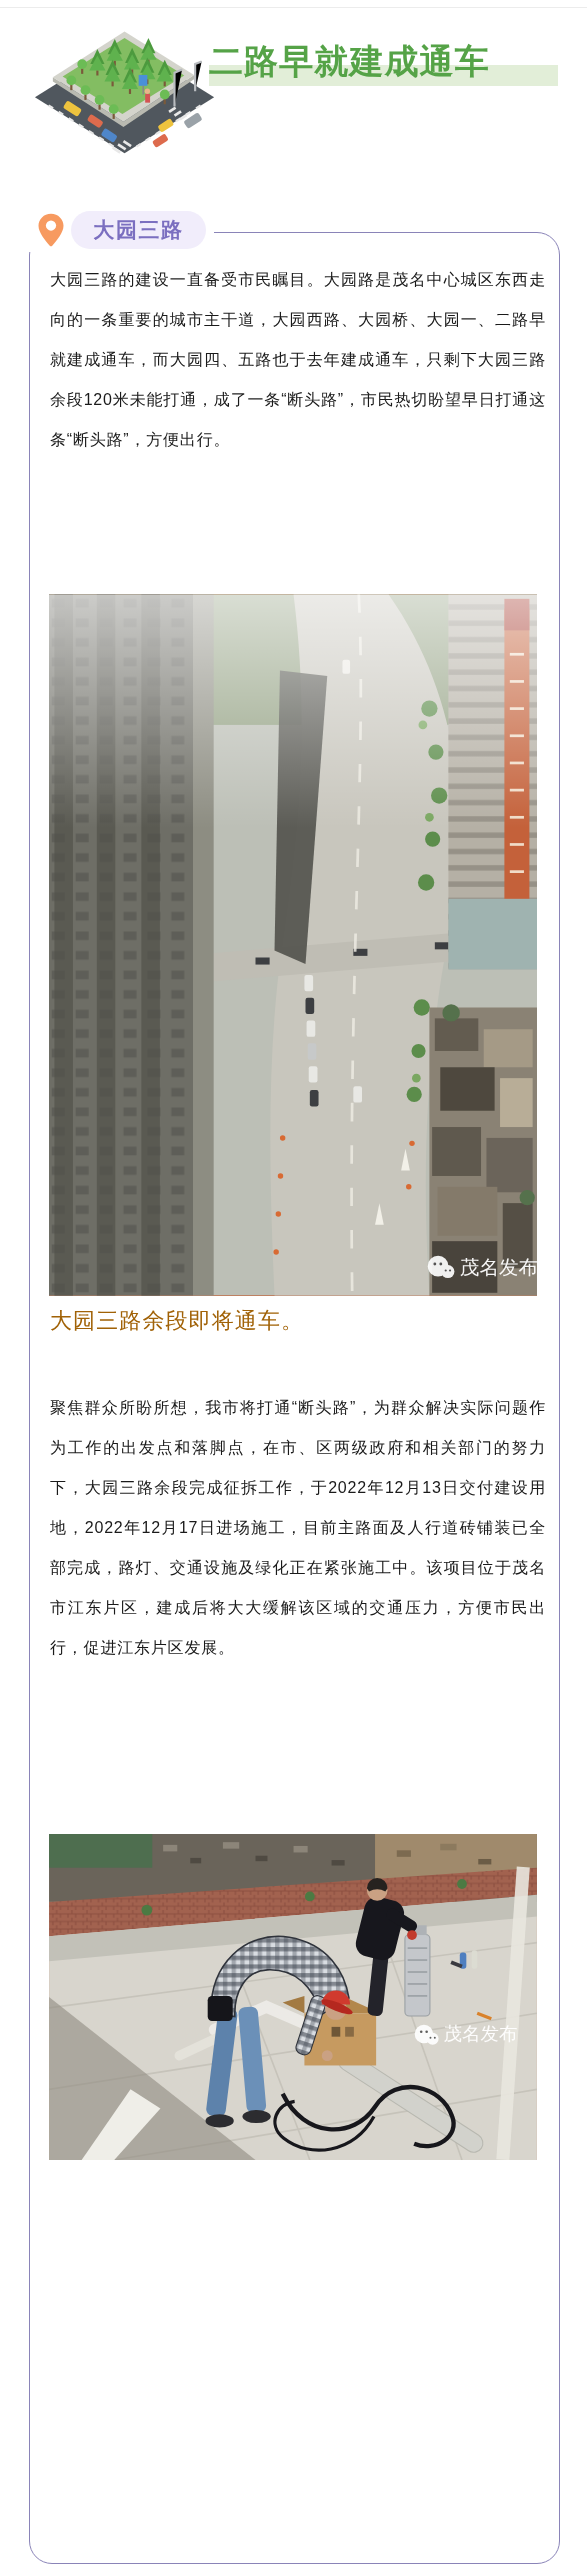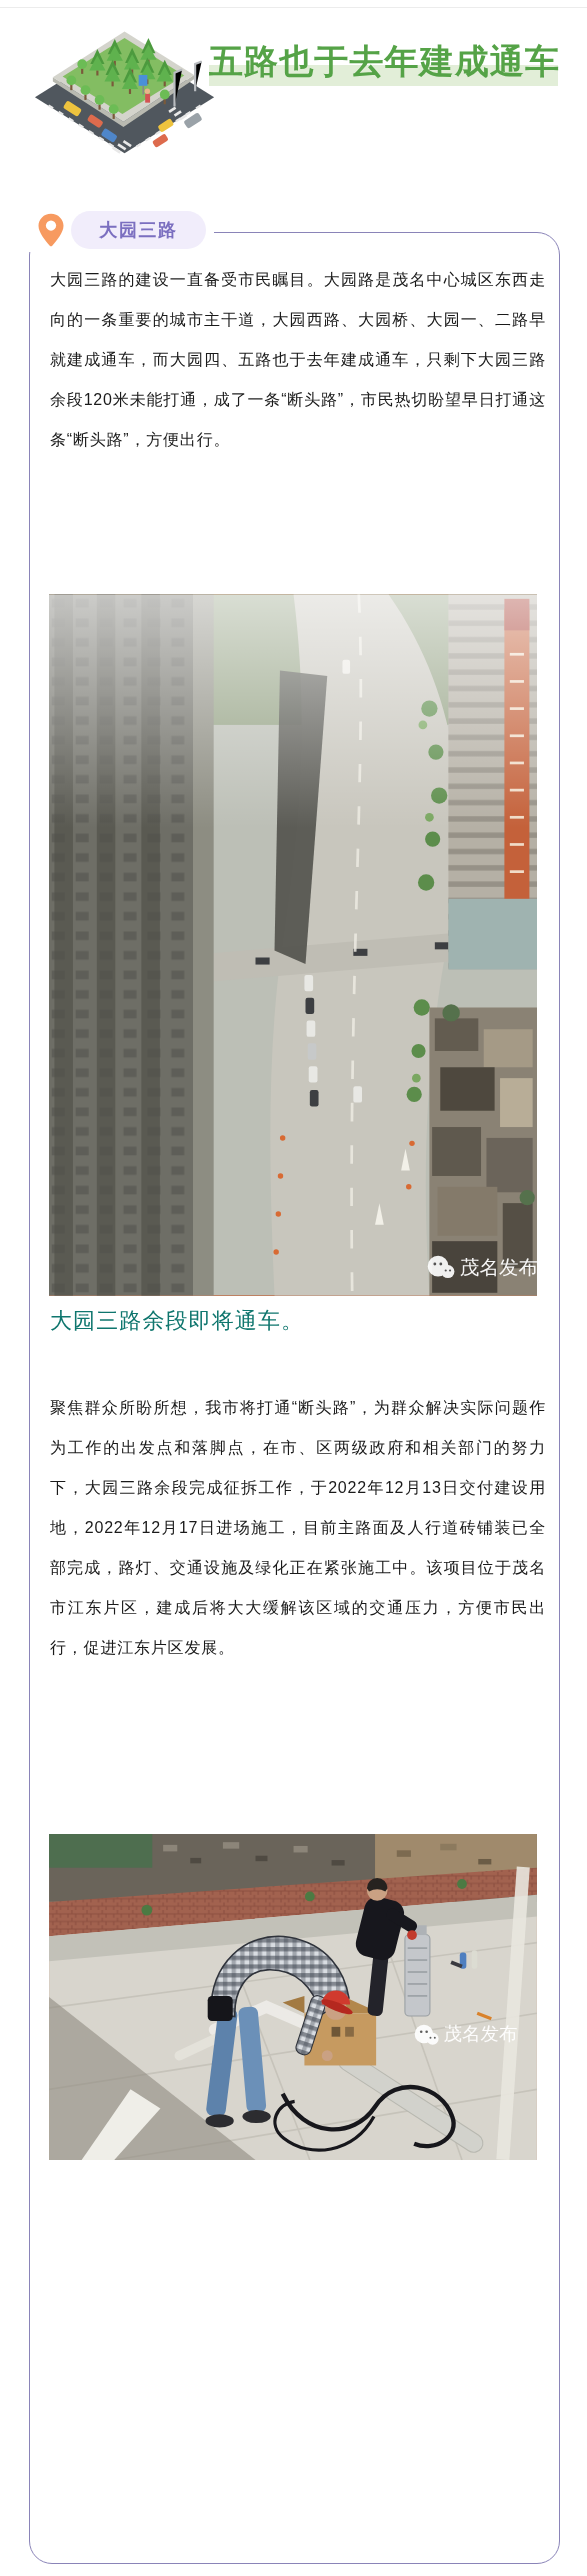--- a/index.html
+++ b/index.html
@@ -10,34 +10,34 @@
   
   #header-illustration{left:32px;top:25px;width:184px;height:139px;}
   #title-block{left:209px;top:35px;width:349px;}
   .title-line{display:block;font-size:34px;font-weight:800;line-height:53px;
       color:#55a347;letter-spacing:1.1px;white-space:nowrap;
       background:linear-gradient(to bottom,transparent 57%,#e2eed8 57%,#e2eed8 97%,transparent 97%);}
   
   #pin{left:36px;top:212px;width:30px;height:37px;}
   #section-pill{left:71px;top:211px;width:135px;height:38px;border-radius:19px;
       background:#f1edfb;display:flex;align-items:center;justify-content:center;}
-  #section-pill span{font-size:18px;font-weight:700;color:#7b6fc0;letter-spacing:1.6px;}
+  #section-pill span{font-size:21px;font-weight:700;color:#7b6fc0;letter-spacing:1.6px;}
   
   #card-border{left:29px;top:232px;width:529px;height:2330px;border:1.6px solid #8a84b8;border-radius:23px;}
   #border-gap-patch{left:23px;top:223px;width:191px;height:29px;background:#ffffff;}
   
   .para{left:50px;width:496px;font-size:16px;line-height:40px;color:#1a1a1a;
         text-align:justify;letter-spacing:0.8px;}
   #para1{top:260px;}
   #para2{top:1388px;}
   #para3{top:2239px;}
   .photo{left:49px;width:488px;overflow:hidden;background:#c2410c;}
   #photo1{top:594px;height:702px;}
   #photo2{top:1834px;height:326px;}
-  .caption{font-size:22px;color:#0f766e;letter-spacing:1.1px;}
+  .caption{font-size:22px;color:#a16207;letter-spacing:1.1px;}
   #caption1{left:50px;top:1306px;width:496px;text-align:left;}
   #caption2{left:49px;top:2173px;width:488px;text-align:center;}
   svg{display:block;}
 </style>
 </head>
 <body>
 
 <div id="page">
 
   <div id="top-divider" class="abs"></div>
@@ -150,21 +150,21 @@
         <rect x="102" y="170" width="28" height="14" rx="4" fill="#dd6b4d" transform="rotate(33 116 177)"></rect>
         <rect x="128" y="196" width="28" height="15" rx="4" fill="#4f86c9" transform="rotate(33 142 203)"></rect>
         <rect x="232" y="178" width="28" height="14" rx="4" fill="#eec33e" transform="rotate(-33 246 185)"></rect>
         <rect x="222" y="206" width="28" height="14" rx="4" fill="#dd6b4d" transform="rotate(-33 236 213)"></rect>
         <rect x="280" y="168" width="32" height="16" rx="4" fill="#9aa2a8" transform="rotate(-33 296 176)"></rect>
       </g>
     </svg>
   </div>
 
   <div id="title-block" class="abs">
-    <span class="title-line">五路也于去年建成通车</span>
+    <span class="title-line">二路早就建成通车</span>
   </div>
 
   <div id="card-border" class="abs"></div>
   <div id="border-gap-patch" class="abs"></div>
 
   <div id="pin" class="abs">
     <svg width="30" height="37" viewBox="0 0 24 29">
       <path d="M12 1 C6.2 1 2 5.5 2 10.7 C2 16.2 7.6 22.8 11 26.6 C11.6 27.3 12.4 27.3 13 26.6 C16.4 22.8 22 16.2 22 10.7 C22 5.5 17.8 1 12 1 Z" fill="#f79a60"></path>
       <circle cx="12" cy="10.5" r="4.1" fill="#ffffff"></circle>
     </svg>

